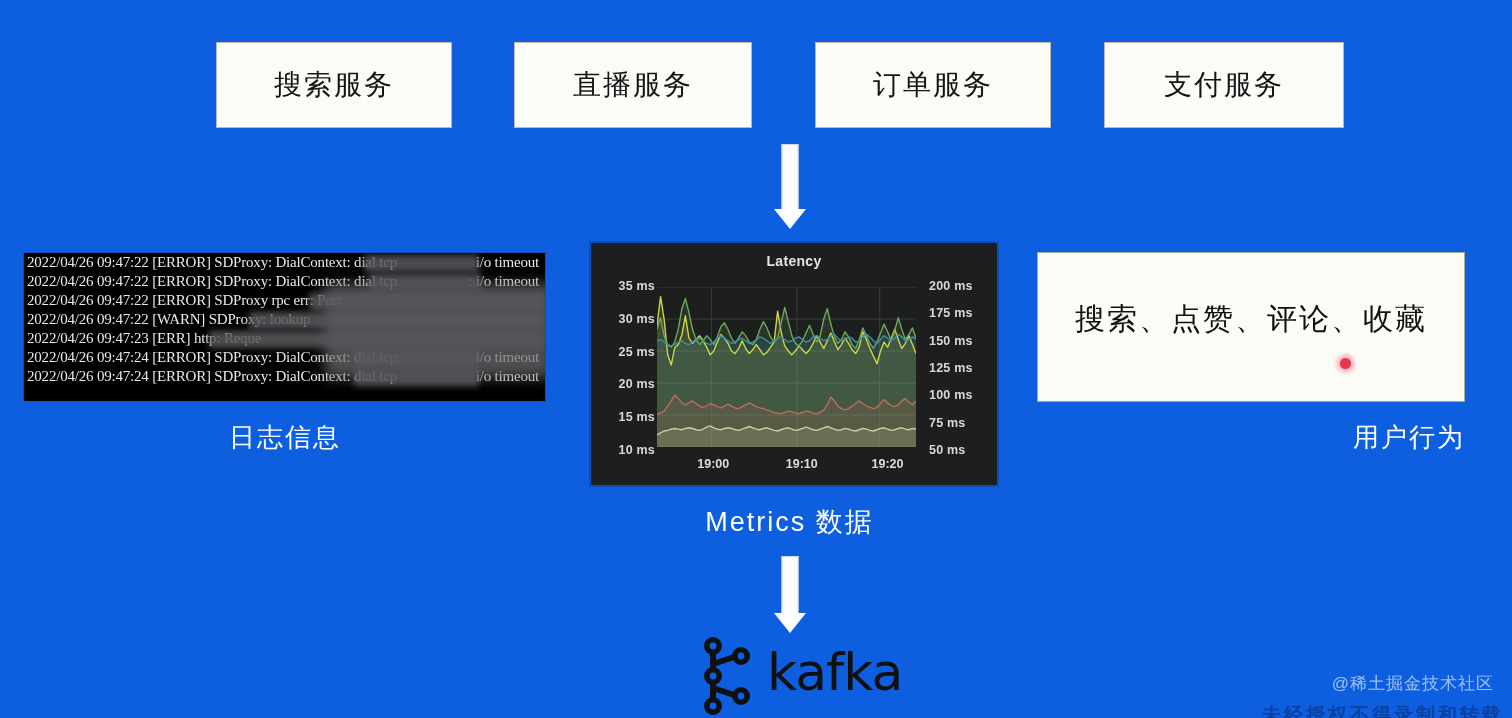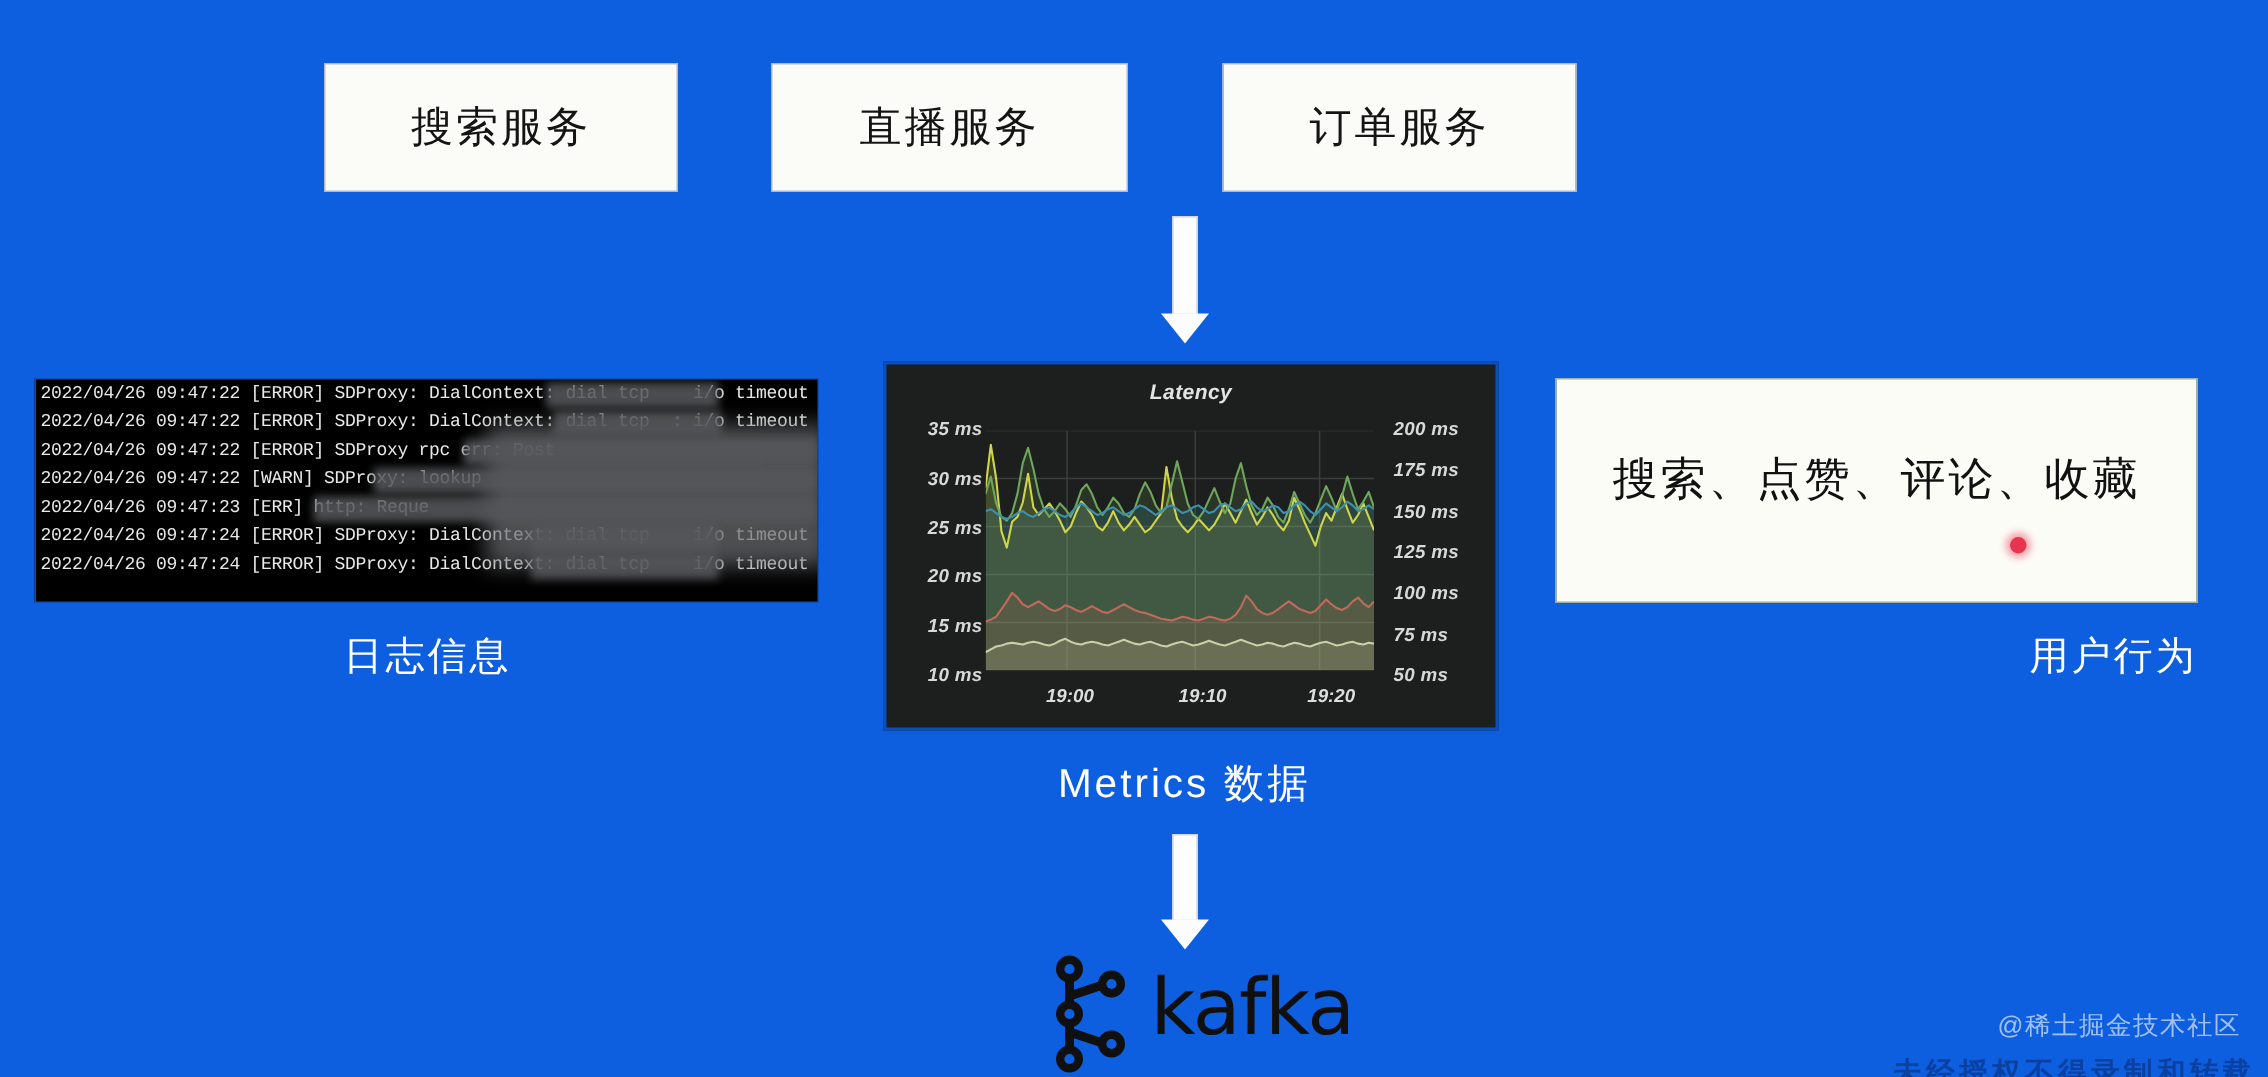--- a/index.html
+++ b/index.html
@@ -50,22 +50,22 @@
 
   
   #log-panel {
     position:absolute; left:23px; top:252px; width:523px; height:150px;
     background:#000; overflow:hidden;
     border:1px solid #0b4fbf;
   }
   .log-line {
     position:relative;
     color:#e9e9e9;
-    font-family:Liberation Mono, monospace;
-    font-size:12px;
+    font-family:Liberation Serif, serif;
+    font-size:15px;
     line-height:19px;
     white-space:nowrap;
     padding-left:3px;
     letter-spacing:-0.2px;
   }
   .log-line .tail { position:absolute; right:6px; top:0; }
   
   .blurblock {
     position:absolute; background:#55575a; opacity:.88;
     filter:blur(3px);
@@ -77,21 +77,20 @@
   .bb5 { left:185px; top:78px; width:335px; height:17px; }
   .bb6 { left:330px; top:97px; width:125px; height:17px; }
   .bb7 { left:330px; top:116px;width:125px; height:17px; }
   .bbwide { left:300px; top:30px; width:230px; height:95px; background:#6b6d70; opacity:.72; filter:blur(7px); }
 
   
   #metrics-panel {
     position:absolute; left:589px; top:241px; width:410px; height:246px;
     background:#1c1f1d;
     border:2px solid #0b4fbf;
-    font-style:italic;
   }
   #chart-title {
     position:absolute; top:10px; left:0; width:100%;
     text-align:center; color:#e3e3e3; font-size:14px; font-weight:bold;
     letter-spacing:.3px;
   }
   .axis-label {
     position:absolute; color:#d8d8d8; font-size:12.5px; font-weight:bold;
     letter-spacing:.2px;
   }
@@ -161,20 +160,23 @@
 
   <div class="svc-row">
     <div class="svc-box svc-0">
       <span>搜索服务</span>
     </div>
     <div class="svc-box svc-2">
       <span>订单服务</span>
     </div>
     <div class="svc-box svc-1">
       <span>直播服务</span>
+    </div>
+    <div class="svc-box svc-3">
+      <span>支付服务</span>
     </div>
   </div>
 
   <div class="arrow" id="arrow-top">
     <div class="shaft"></div>
     <div class="head"></div>
   </div>
 
   <div id="log-panel">
     <div id="log-lines">

